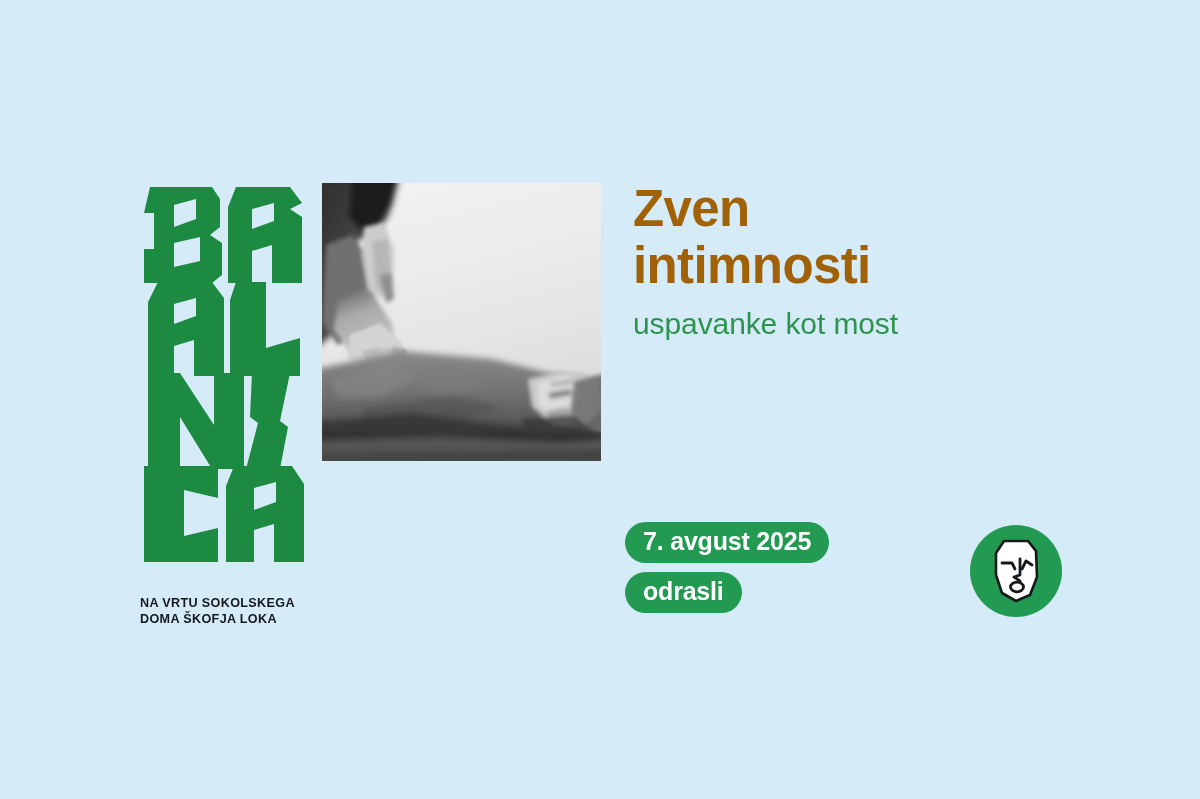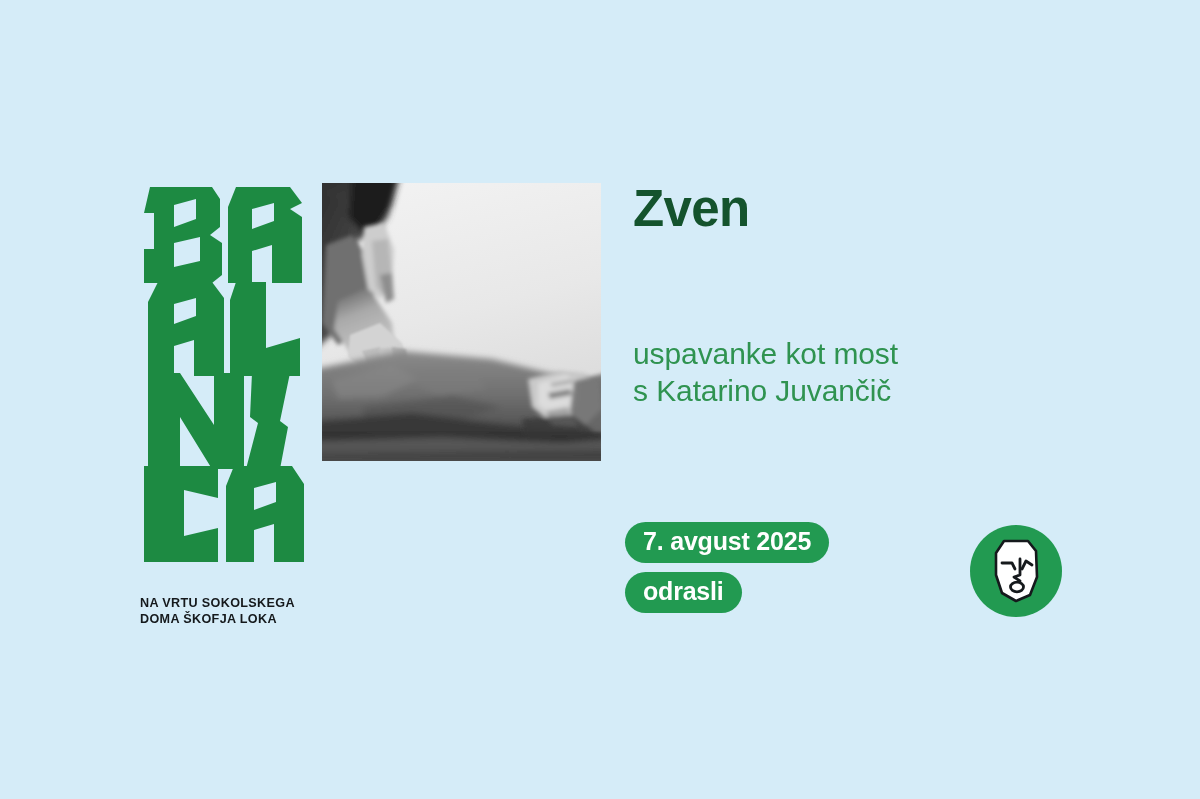--- a/index.html
+++ b/index.html
@@ -71,39 +71,38 @@
     background: #efefef;
   }
   .photo svg { display: block; }
 
   
   .headline {
     position: absolute;
     left: 633px;
     top: 180px;
     width: 430px;
-    color: #14532d;
+    color: #a16207;
     font-size: 51px;
     font-weight: bold;
     line-height: 57px;
     letter-spacing: -0.6px;
   }
   .headline div { white-space: nowrap; }
 
   .subhead {
     position: absolute;
     left: 633px;
     top: 306px;
     width: 440px;
     color: #2f9350;
     font-size: 30px;
     font-weight: normal;
     line-height: 36.5px;
     letter-spacing: -0.1px;
-    margin-top: 30px;
   }
   .subhead div { white-space: nowrap; }
 
   
   .badges {
     position: absolute;
     left: 625px;
     top: 522px;
     width: 420px;
   }
@@ -290,25 +289,25 @@
 
       <g filter="url(#blur2)">
         <rect x="-6" y="252" width="292" height="32" fill="#2d2d2d" opacity="0.85"></rect>
         <path d="M-6 258 L120 254 L240 260 L286 256 L286 268 L-6 270 Z" fill="#bdbdbd" opacity="0.28"></path>
       </g>
     </svg>
   </div>
 
   <div class="headline">
     <div>Zven</div>
+    <div>intimnosti</div>
   </div>
 
   <div class="subhead">
     <div>uspavanke kot most</div>
-    <div>s Katarino Juvančič</div>
   </div>
 
   <div class="badges">
     <div class="badge-row">
       <span class="badge">7. avgust 2025</span>
     </div>
     <div class="badge-row">
       <span class="badge">odrasli</span>
     </div>
   </div>

